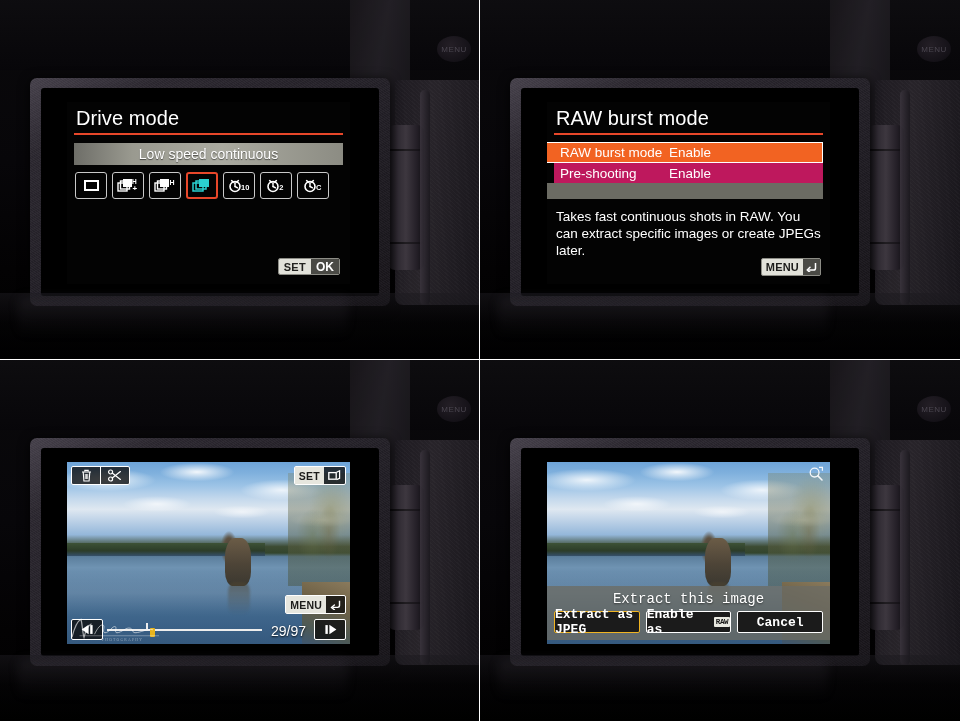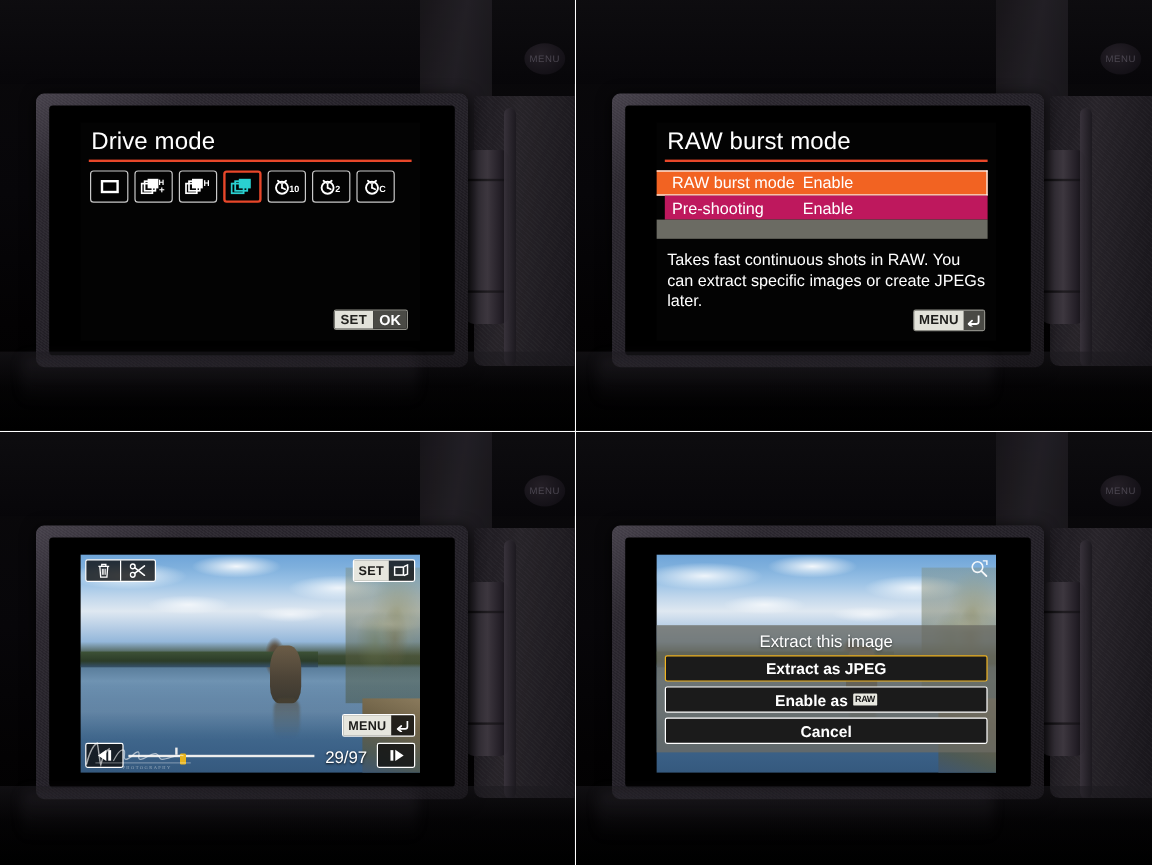--- a/index.html
+++ b/index.html
@@ -364,32 +364,33 @@
     opacity: .72;
     pointer-events: none;
   }
 
   
   .magnify-icon {
     position: absolute; right: 6px; top: 4px;
     color: #fff; opacity: .92;
   }
   .dlg {
-    position: absolute; left: 0; right: 0; bottom: 17px;
+    position: absolute; left: 0; right: 0; bottom: 4px;
     background: rgba(108,108,100,.78);
     padding: 5px 7px 7px 7px;
+    font-family: Liberation Mono, monospace;
   }
   .dlg-title {
     text-align: center; color: #fff; font-size: 14px;
     margin-bottom: 4px;
     text-shadow: 0 1px 2px rgba(0,0,0,.5);
   }
   .dlg-grid {
     display: grid;
-    grid-template-columns: 1fr;
+    grid-template-columns: 1fr 1fr 1fr;
     gap: 4px 6px;
   }
   .dlg-btn {
     background: #1b1b1b;
     border: 1.6px solid #ffffff;
     border-radius: 2px;
     color: #fff;
     font-size: 13px; font-weight: bold;
     height: 22px;
     display: flex; align-items: center; justify-content: center;
@@ -426,20 +427,21 @@
       <span>MENU</span>
     </div>
 
     <div class="lcd-frame">
       <div class="lcd-inner">
         <div class="screen">
 
           <div class="menu-title">Drive mode</div>
           <div class="title-rule"></div>
 
+          <div class="selected-bar">Low speed continuous</div>
 
           <div class="icon-row">
             <div class="drv">
               <svg width="17" height="13" viewBox="0 0 17 13">
                   <rect x="2" y="2" width="13" height="9" fill="none" stroke="#fff" stroke-width="2"></rect>
                 </svg>
             </div>
             <div class="drv">
               <svg width="22" height="16" viewBox="0 0 22 16">
                 <rect x="1" y="5" width="9" height="8" fill="none" stroke="#fff" stroke-width="1.4"></rect>

